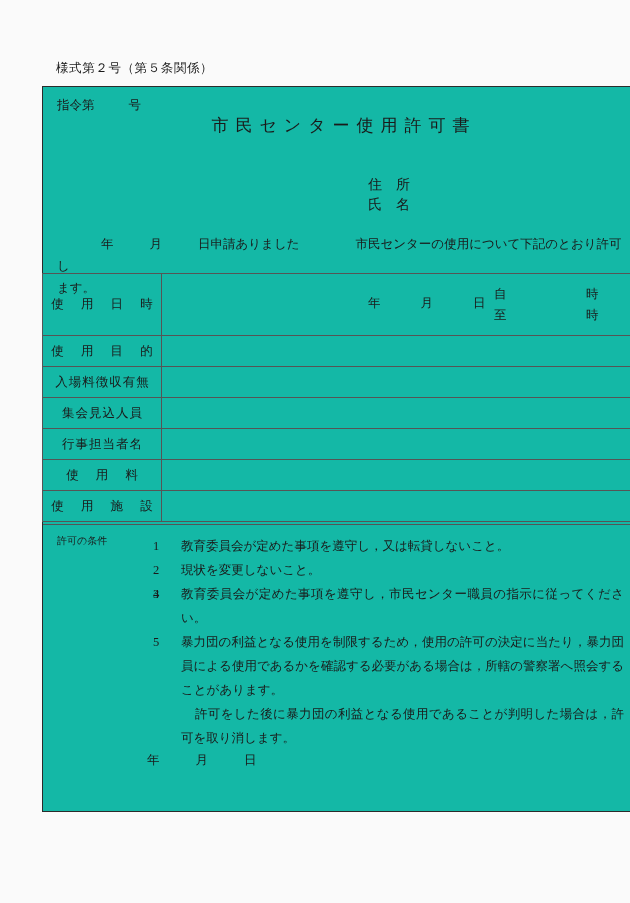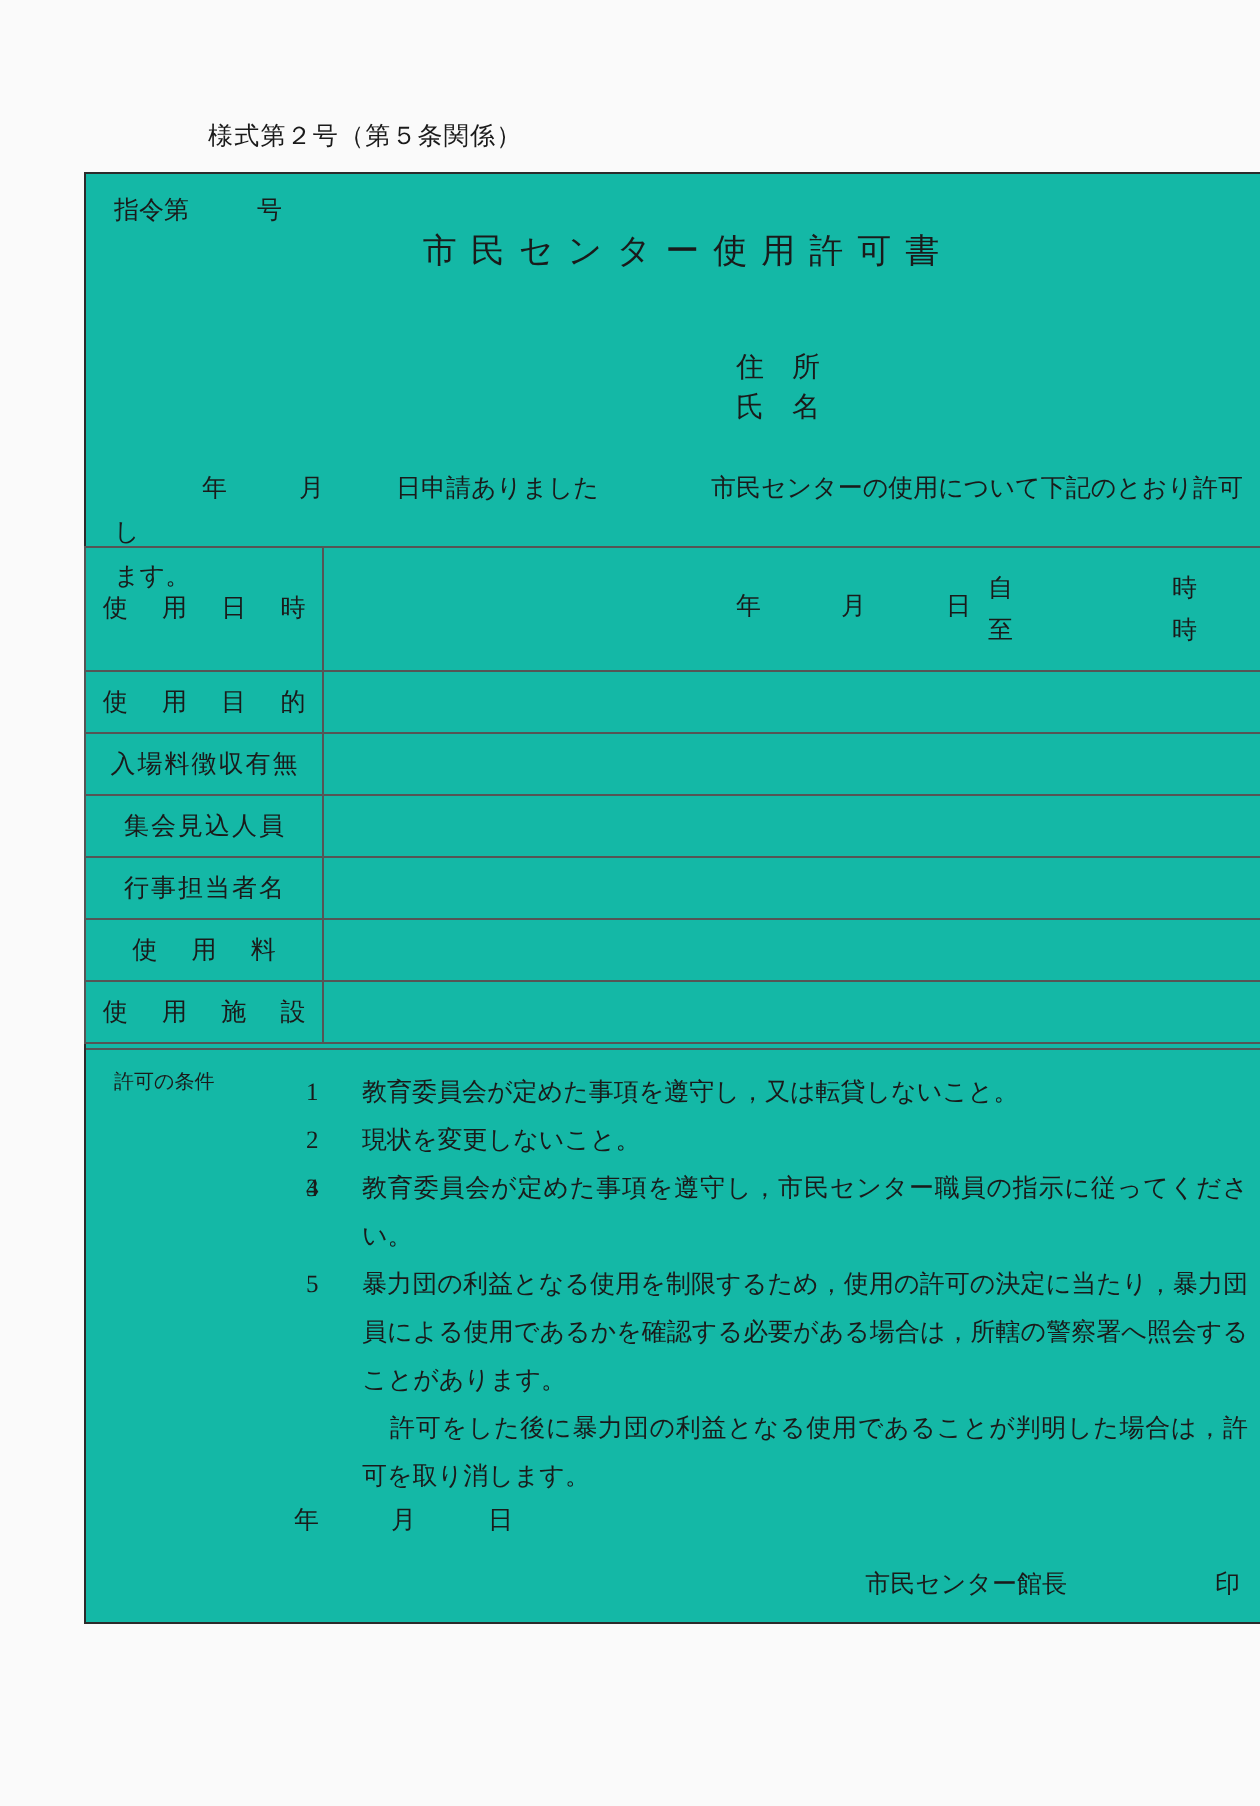--- a/index.html
+++ b/index.html
@@ -18,21 +18,20 @@
   }
 
   
   .form-no {
     position: absolute;
     left: 56px;
     top: 60px;
     font-size: 12.5px;
     letter-spacing: 0.6px;
     white-space: nowrap;
-    margin-left: 48px;
   }
 
   
   .frame {
     position: absolute;
     left: 42px;
     top: 86px;
     width: 597px;
     height: 726px;
     border: 1.6px solid #2b2b2b;
@@ -294,18 +293,15 @@
         <span class="num">5</span>
         <span>暴力団の利益となる使用を制限するため，使用の許可の決定に当たり，暴力団員による使用であるかを確認する必要がある場合は，所轄の警察署へ照会することがあります。</span>
       </div>
       <div class="cond-extra">許可をした後に暴力団の利益となる使用であることが判明した場合は，許可を取り消します。</div>
     </div>
 
     <div class="f-date">
       <span>年</span><span class="g"></span><span>月</span><span class="g"></span><span>日</span>
     </div>
 
-    <div class="f-sign">
-      <span>市民センター館長</span><span class="seal-gap"></span><span>印</span>
-    </div>
   </div>
 
 </div>
 
 </body></html>

